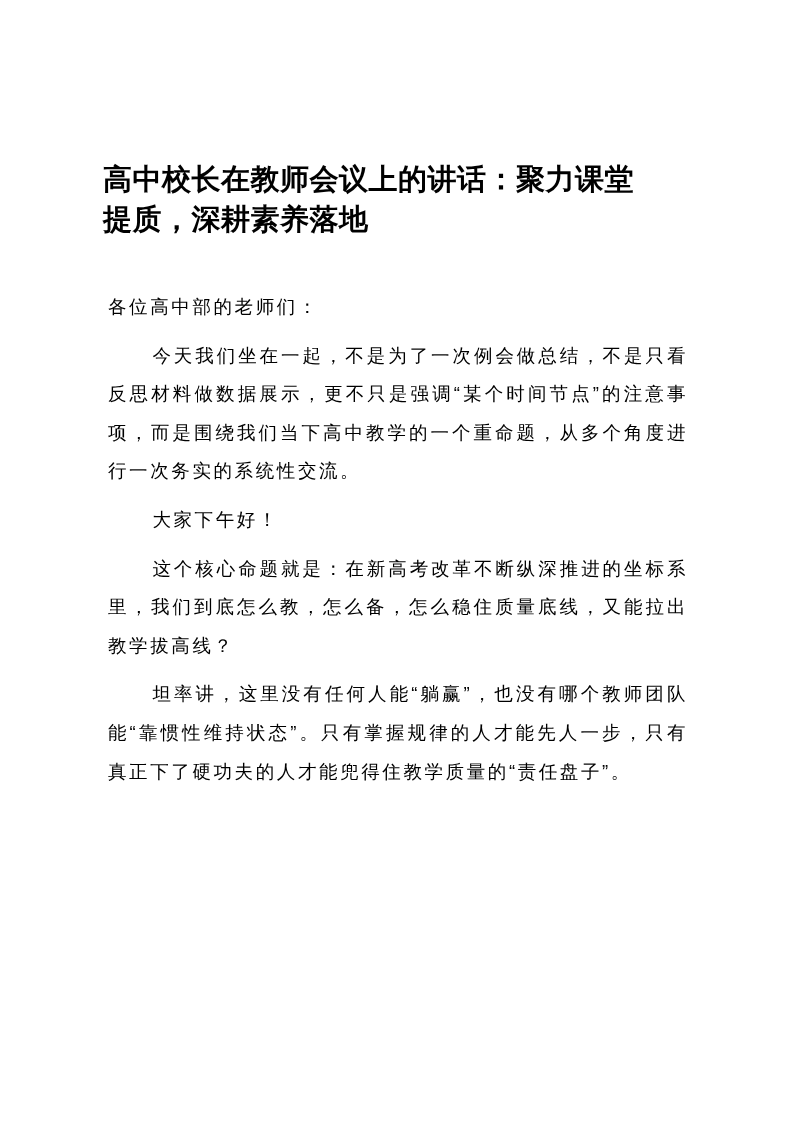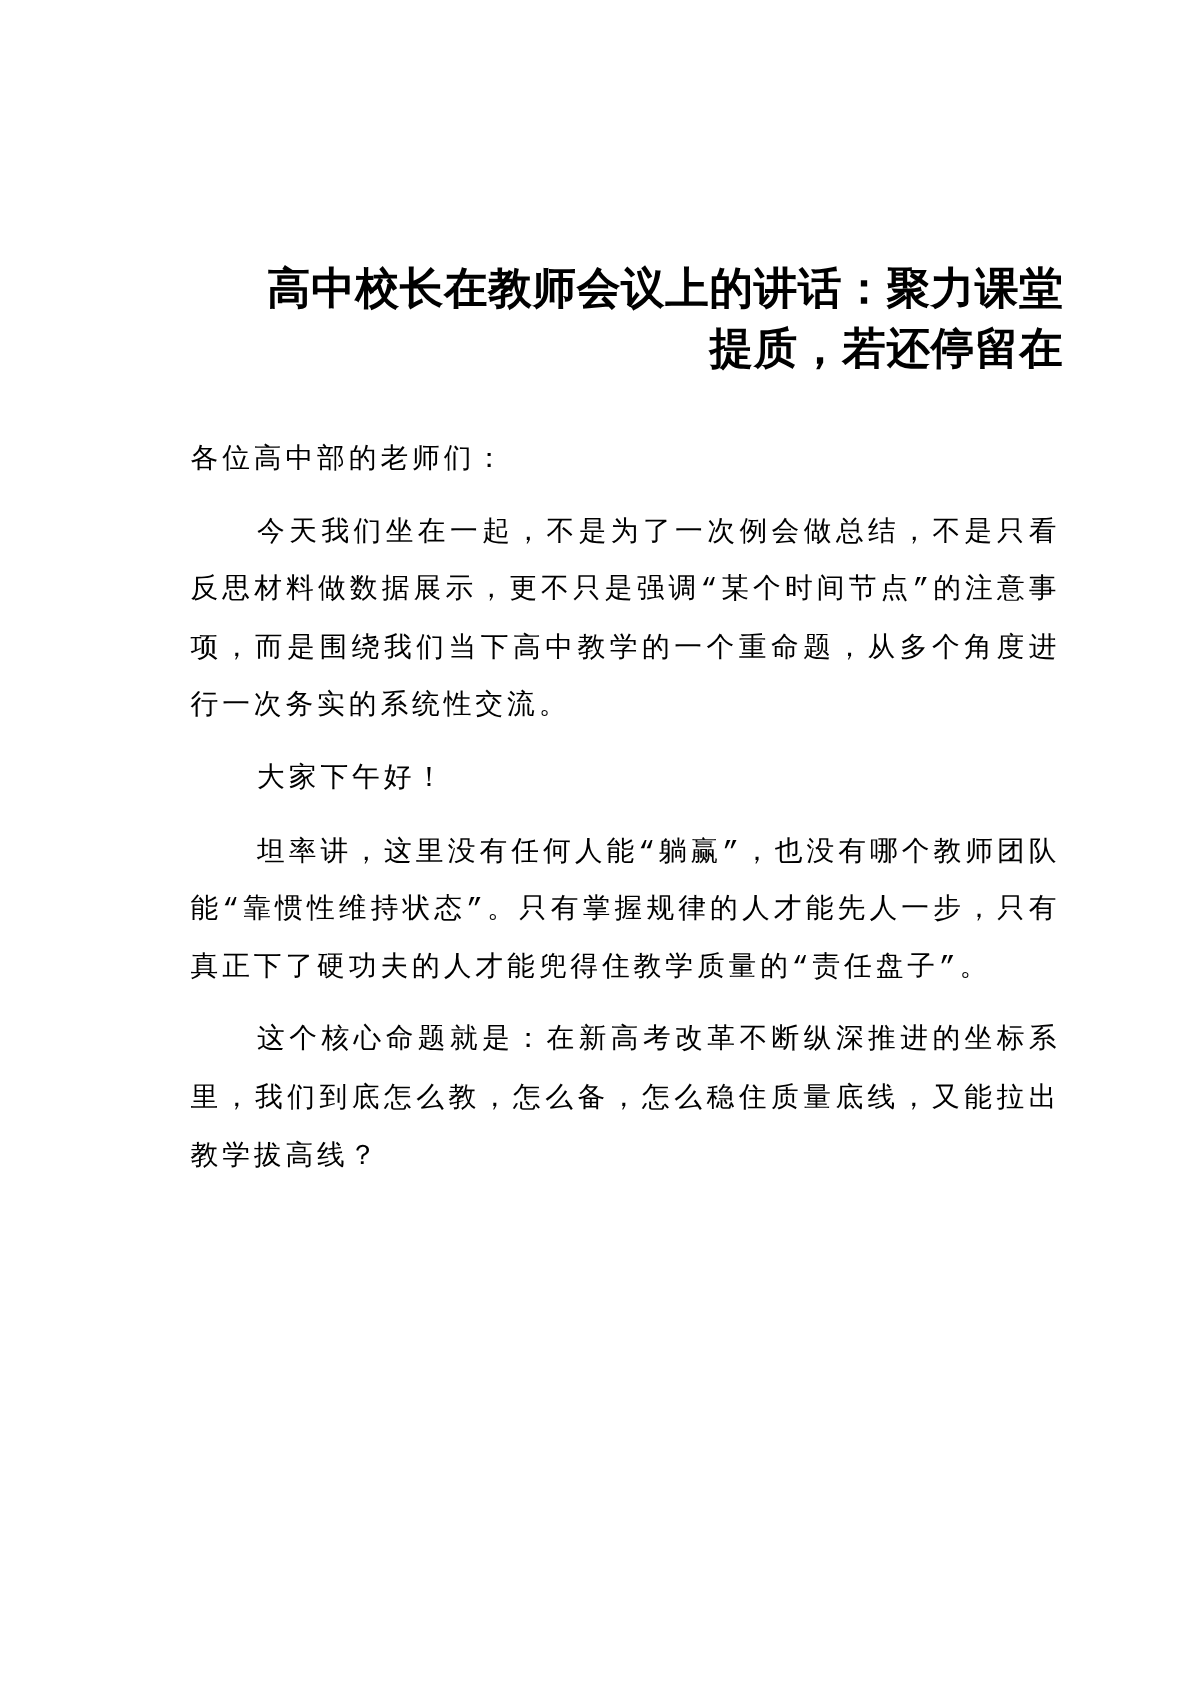--- a/index.html
+++ b/index.html
@@ -20,59 +20,58 @@
       top: 0;
       width: 793px;
       height: 1122px;
       background: #ffffff;
     }
     .title {
       position: absolute;
       left: 100px;
       top: 156px;
       width: 593px;
-      text-align: right;
+      text-align: left;
       font-family: "DejaVu Sans", "Liberation Sans", sans-serif;
       font-weight: bold;
       font-size: 29px;
       line-height: 40px;
       letter-spacing: 0.5px;
-      margin: 16px;
+      margin: 3px;
     }
     .title span { display: block; }
     .body {
       position: absolute;
       left: 108px;
       top: 288px;
       width: 580px;
-      font-family: Liberation Mono, monospace;
+      font-family: Liberation Sans, sans-serif;
       font-size: 18.5px;
       line-height: 38.6px;
       letter-spacing: 2.6px;
-      margin-left: 19px;
     }
     .salutation {
       margin: 0 0 10px 0;
     }
     .para {
       margin: 0 0 10px 0;
       text-indent: 2.4em;
       text-align: justify;
       text-align-last: left;
     }
   </style>
 </head>
 <body>
 
 <div class="page">
   <h1 class="title">
     <span>高中校长在教师会议上的讲话：聚力课堂</span>
-    <span>提质，若还停留在</span>
+    <span>提质，深耕素养落地</span>
   </h1>
 
   <div class="body">
     <p class="salutation">各位高中部的老师们：</p>
     <p class="para">今天我们坐在一起，不是为了一次例会做总结，不是只看反思材料做数据展示，更不只是强调“某个时间节点”的注意事项，而是围绕我们当下高中教学的一个重命题，从多个角度进行一次务实的系统性交流。</p>
     <p class="para">大家下午好！</p>
+    <p class="para">这个核心命题就是：在新高考改革不断纵深推进的坐标系里，我们到底怎么教，怎么备，怎么稳住质量底线，又能拉出教学拔高线？</p>
     <p class="para">坦率讲，这里没有任何人能“躺赢”，也没有哪个教师团队能“靠惯性维持状态”。只有掌握规律的人才能先人一步，只有真正下了硬功夫的人才能兜得住教学质量的“责任盘子”。</p>
-    <p class="para">这个核心命题就是：在新高考改革不断纵深推进的坐标系里，我们到底怎么教，怎么备，怎么稳住质量底线，又能拉出教学拔高线？</p>
   </div>
 </div>
 
 </body></html>

